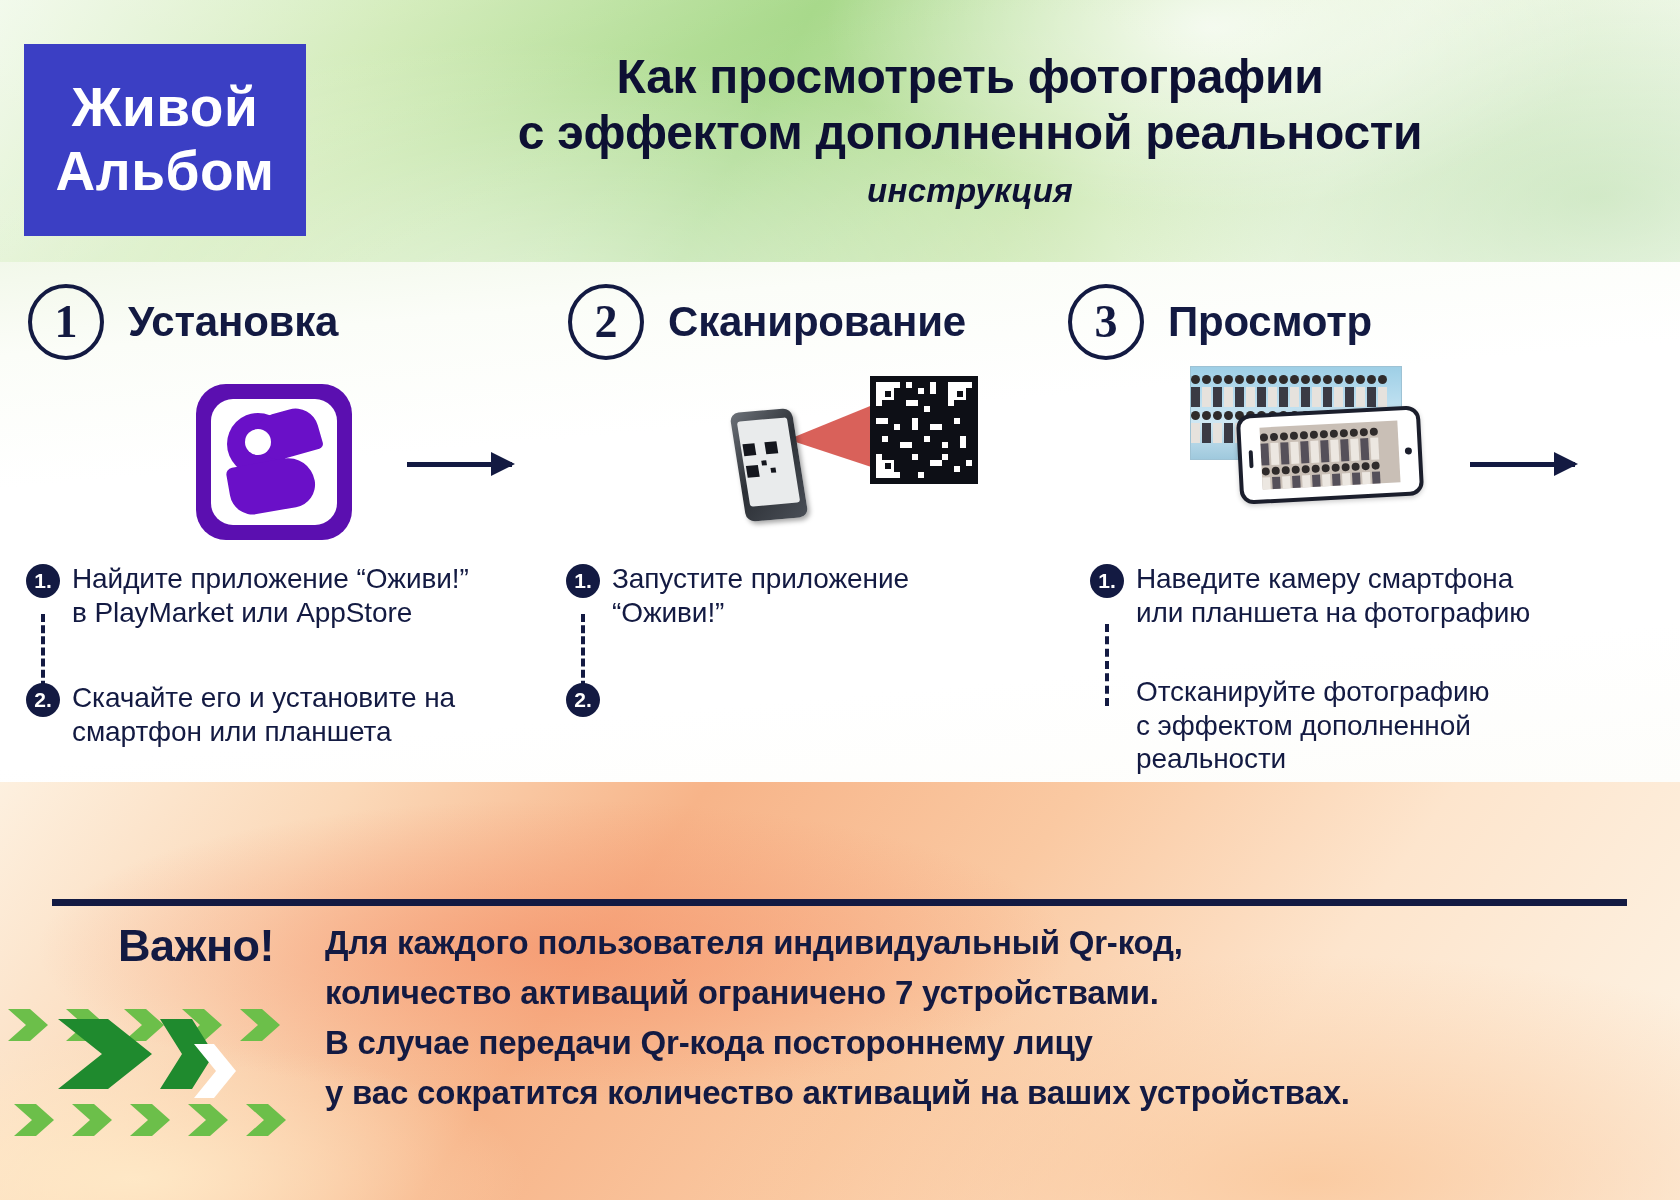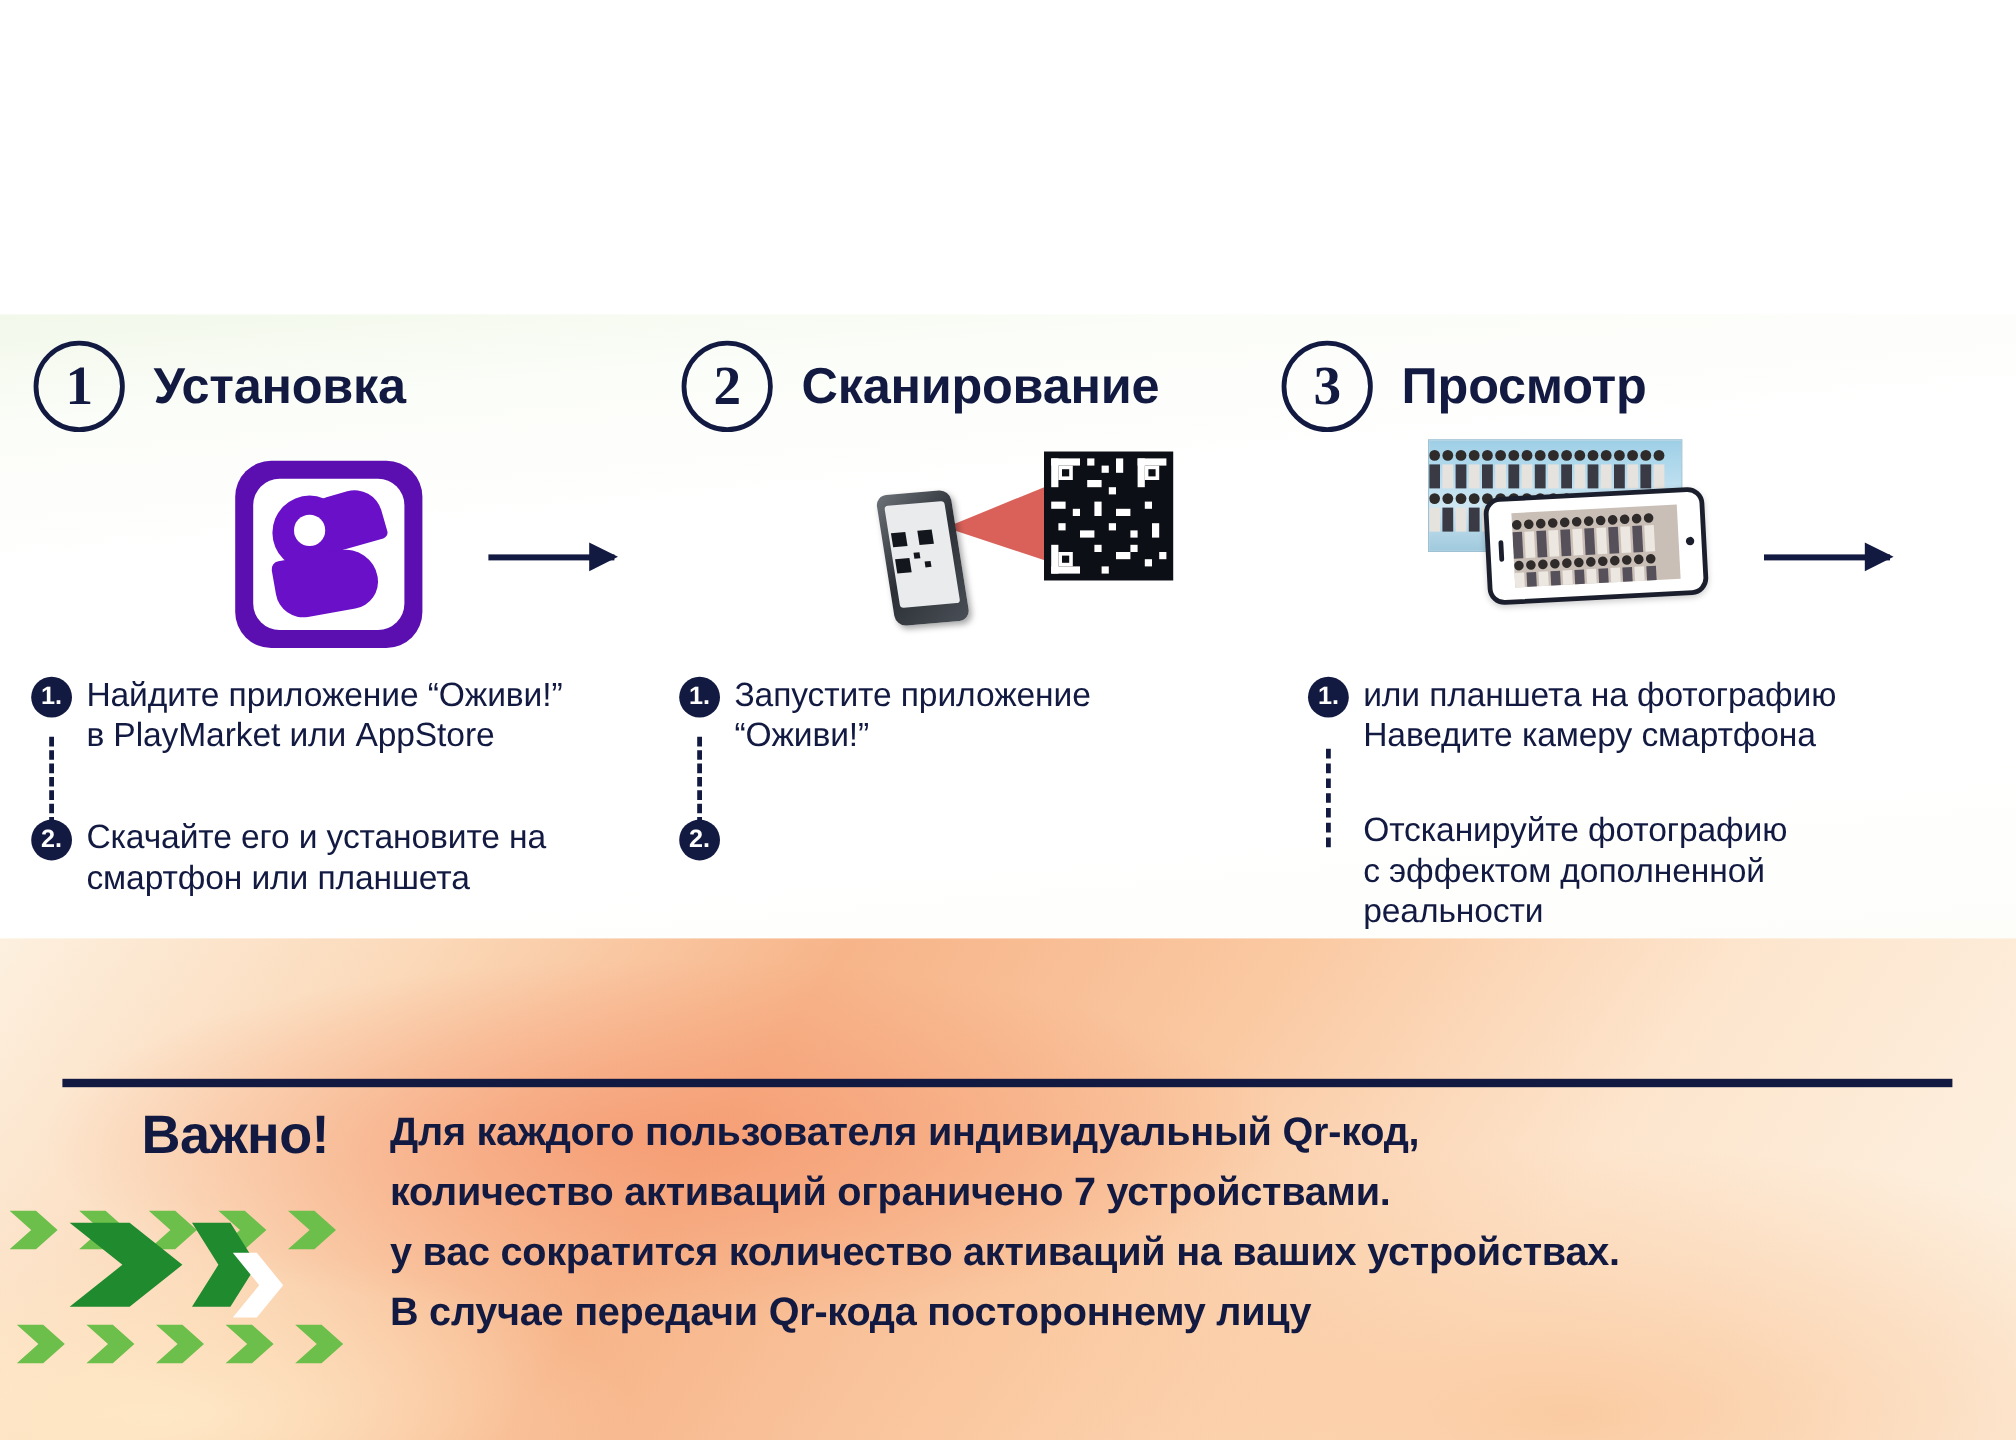--- a/index.html
+++ b/index.html
@@ -230,20 +230,34 @@
 
   
   .chev{position:absolute;z-index:3;}
   .chev svg{display:block;}
 </style>
 </head>
 <body>
 
 <div class="page">
 
+  <div class="header">
+    <div class="hdr-wash"></div>
+
+    <div class="logo-box">
+      <span class="logo-l1">Живой</span>
+      <span class="logo-l2">Альбом</span>
+    </div>
+
+    <div class="title-wrap">
+      <div class="title-l1">Как просмотреть фотографии</div>
+      <div class="title-l2">с эффектом дополненной реальности</div>
+      <div class="subtitle">инструкция</div>
+    </div>
+  </div>
 
   <div class="main">
     <div class="columns">
 
       <div class="col col1 c1">
         <div class="step-head">
           <div class="num-circle">
             <span>1</span>
           </div>
           <div class="step-title">Установка</div>
@@ -504,22 +518,22 @@
           </div>
           <div class="dot"></div>
         </div>
 
         <div class="dashline"></div>
 
         <div class="bullets">
           <div class="bullet">
             <div class="badge">1.</div>
             <div class="btext">
+              <div>Наведите камеру смартфона</div>
               <div>или планшета на фотографию</div>
-              <div>Наведите камеру смартфона</div>
             </div>
           </div>
           <div class="gap-2"></div>
           <div class="bullet">
             <div class="badge-spacer"></div>
             <div class="btext">
               <div>Отсканируйте фотографию</div>
               <div>с эффектом дополненной</div>
               <div>реальности</div>
             </div>
@@ -560,17 +574,17 @@
     <svg width="54" height="62" viewBox="0 0 54 62">
       <path d="M6 4 L26 4 L48 31 L26 58 L6 58 L28 31 Z" fill="#ffffff"></path>
     </svg>
   </div>
 
   <div class="rule"></div>
   <div class="vazhno">Важно!</div>
   <div class="imp-text">
     <div>Для каждого пользователя индивидуальный  Qr-код,</div>
     <div>количество активаций ограничено 7 устройствами.</div>
+    <div>В случае передачи Qr-кода постороннему лицу</div>
     <div>у вас сократится количество активаций на ваших устройствах.</div>
-    <div>В случае передачи Qr-кода постороннему лицу</div>
   </div>
 
 </div>
 
 </body></html>

